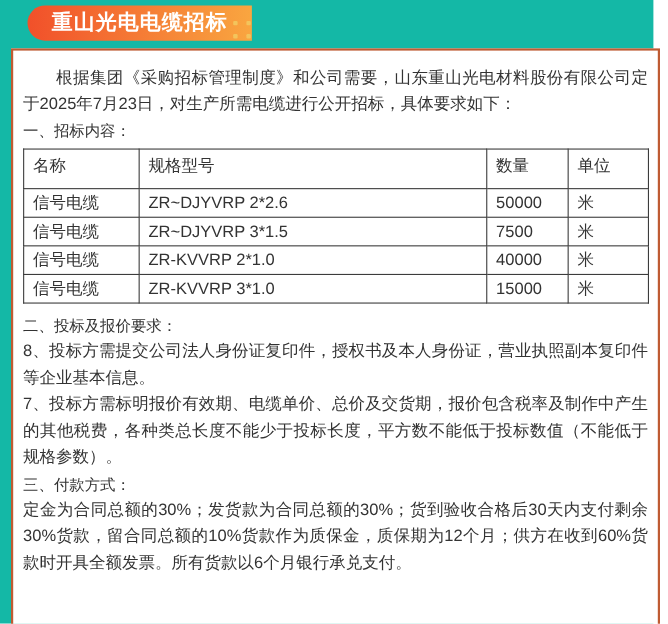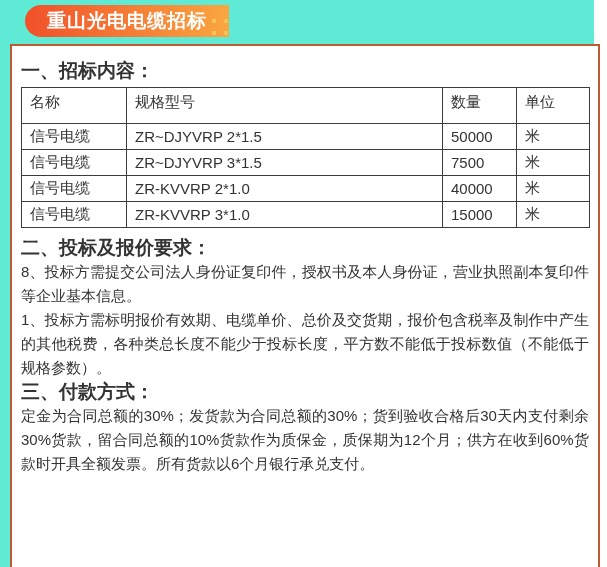--- a/index.html
+++ b/index.html
@@ -3,21 +3,21 @@
 <meta charset="utf-8">
 <style>
   * { margin: 0; padding: 0; box-sizing: border-box; }
   html, body {
     width: 607px; height: 567px;
     background: #ffffff;
     overflow: hidden;
     font-family: "Liberation Sans", "DejaVu Sans", sans-serif;
     color: var(--text-color, #333333);
   }
-  .page { position: relative; width: 594px; height: 567px; background:#5eead4; }
+  .page { position: relative; width: 594px; height: 567px; background:#14b8a6; }
 
   
   .badge {
     position: absolute; left: 25px; top: 5px;
     height: 32px; line-height: 32px;
     padding: 0 22px;
     border-radius: 16px 0 0 16px;
     background: linear-gradient(90deg, var(--badge-start, #f1502a), var(--badge-end, #f9a640));
     color: #ffffff;
     font-size: 19px; font-weight: 700;
@@ -44,21 +44,21 @@
   }
 
   p.body-text {
     font-size: 15px;
     line-height: 24px;
     text-align: justify;
     color: var(--text-color, #333333);
   }
   p.indent { text-indent: 2em; }
   p.heading {
-    font-size: 19px; font-weight: 700;
+    font-size: 14px; font-weight: 400;
     line-height: 24px;
     color: var(--text-color, #333333);
   }
 
   table.spec-table {
     width: 568px;
     border-collapse: collapse;
     table-layout: fixed;
     margin: 4px 0 8px 0;
     border-radius: 18px;
@@ -92,20 +92,21 @@
 
   <div class="dots">
     <span></span>
     <span></span>
     <span></span>
     <span></span>
   </div>
 
   <div class="content-box">
 
+    <p class="body-text indent">根据集团《采购招标管理制度》和公司需要，山东重山光电材料股份有限公司定于2025年7月23日，对生产所需电缆进行公开招标，具体要求如下：</p>
 
     <p class="heading">一、招标内容：</p>
 
     <table class="spec-table">
       <colgroup>
           <col class="c1">
           <col class="c2">
           <col class="c3">
           <col class="c4">
         </colgroup>
@@ -113,21 +114,21 @@
         <tr>
           <th>名称</th>
           <th>规格型号</th>
           <th>数量</th>
           <th>单位</th>
         </tr>
       </thead>
       <tbody>
         <tr>
           <td>信号电缆</td>
-          <td>ZR~DJYVRP 2*1.5</td>
+          <td>ZR~DJYVRP 2*2.6</td>
           <td>50000</td>
           <td>米</td>
         </tr>
         <tr>
           <td>信号电缆</td>
           <td>ZR~DJYVRP 3*1.5</td>
           <td>7500</td>
           <td>米</td>
         </tr>
         <tr>
@@ -140,19 +141,19 @@
           <td>信号电缆</td>
           <td>ZR-KVVRP 3*1.0</td>
           <td>15000</td>
           <td>米</td>
         </tr>
       </tbody>
     </table>
 
     <p class="heading">二、投标及报价要求：</p>
     <p class="body-text">8、投标方需提交公司法人身份证复印件，授权书及本人身份证，营业执照副本复印件等企业基本信息。</p>
-    <p class="body-text">1、投标方需标明报价有效期、电缆单价、总价及交货期，报价包含税率及制作中产生的其他税费，各种类总长度不能少于投标长度，平方数不能低于投标数值（不能低于规格参数）。</p>
+    <p class="body-text">7、投标方需标明报价有效期、电缆单价、总价及交货期，报价包含税率及制作中产生的其他税费，各种类总长度不能少于投标长度，平方数不能低于投标数值（不能低于规格参数）。</p>
 
     <p class="heading">三、付款方式：</p>
     <p class="body-text">定金为合同总额的30%；发货款为合同总额的30%；货到验收合格后30天内支付剩余30%货款，留合同总额的10%货款作为质保金，质保期为12个月；供方在收到60%货款时开具全额发票。所有货款以6个月银行承兑支付。</p>
 
   </div>
 </div>
 
 </body></html>

